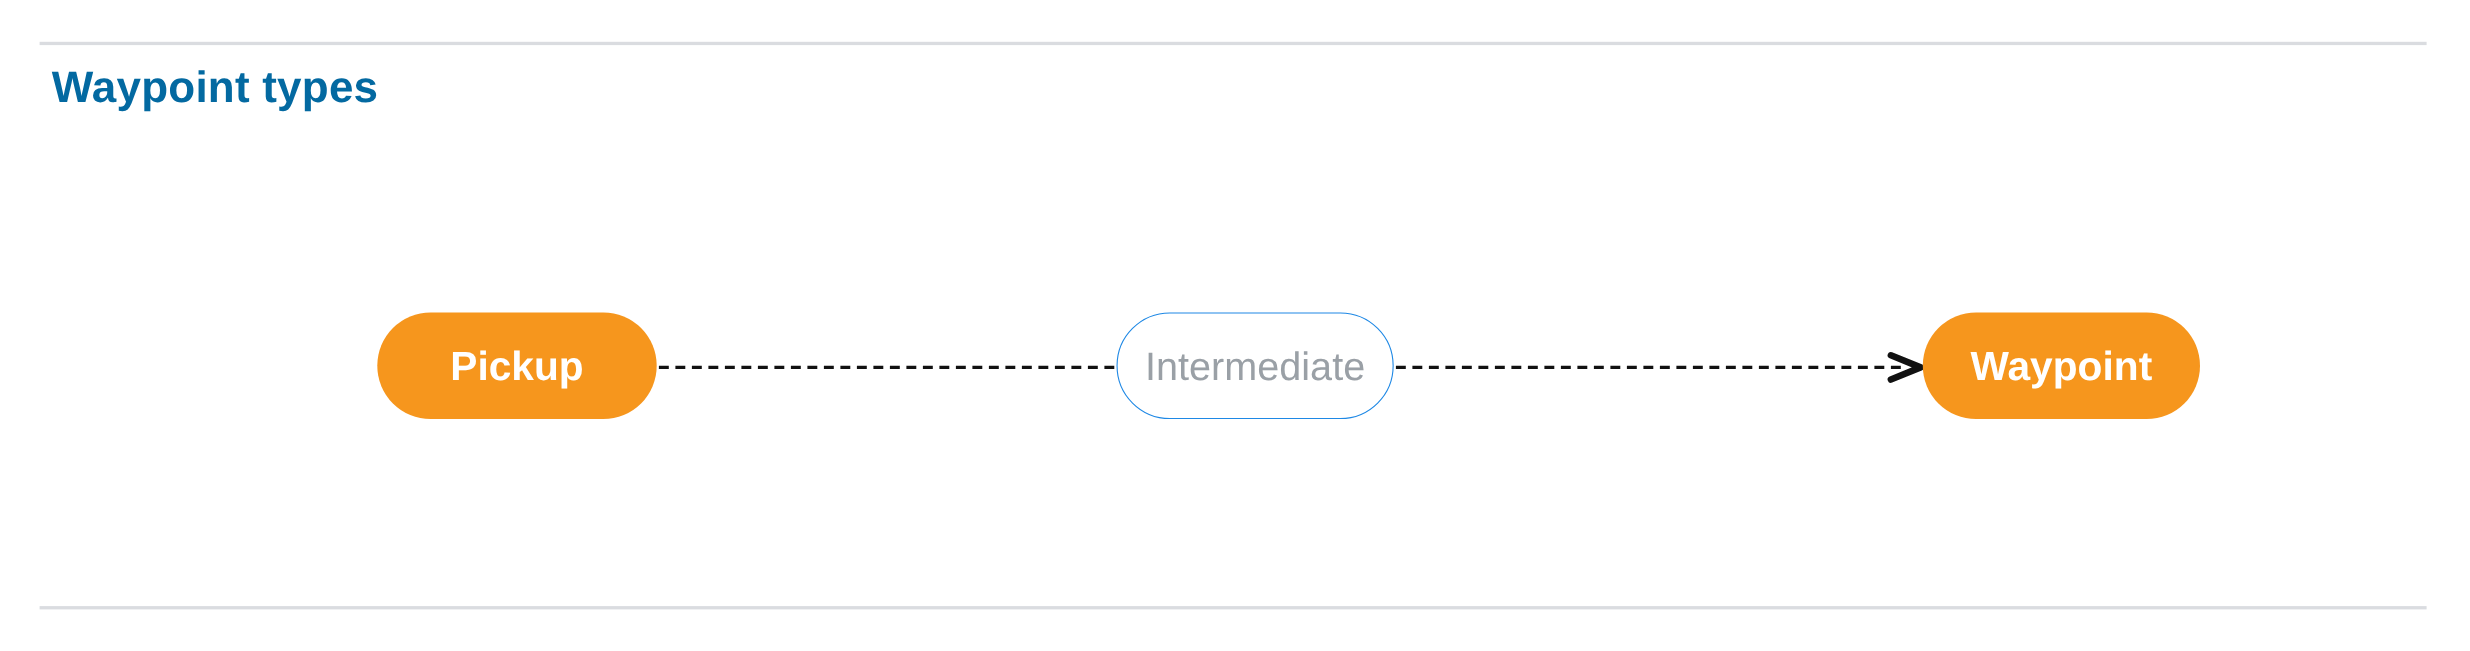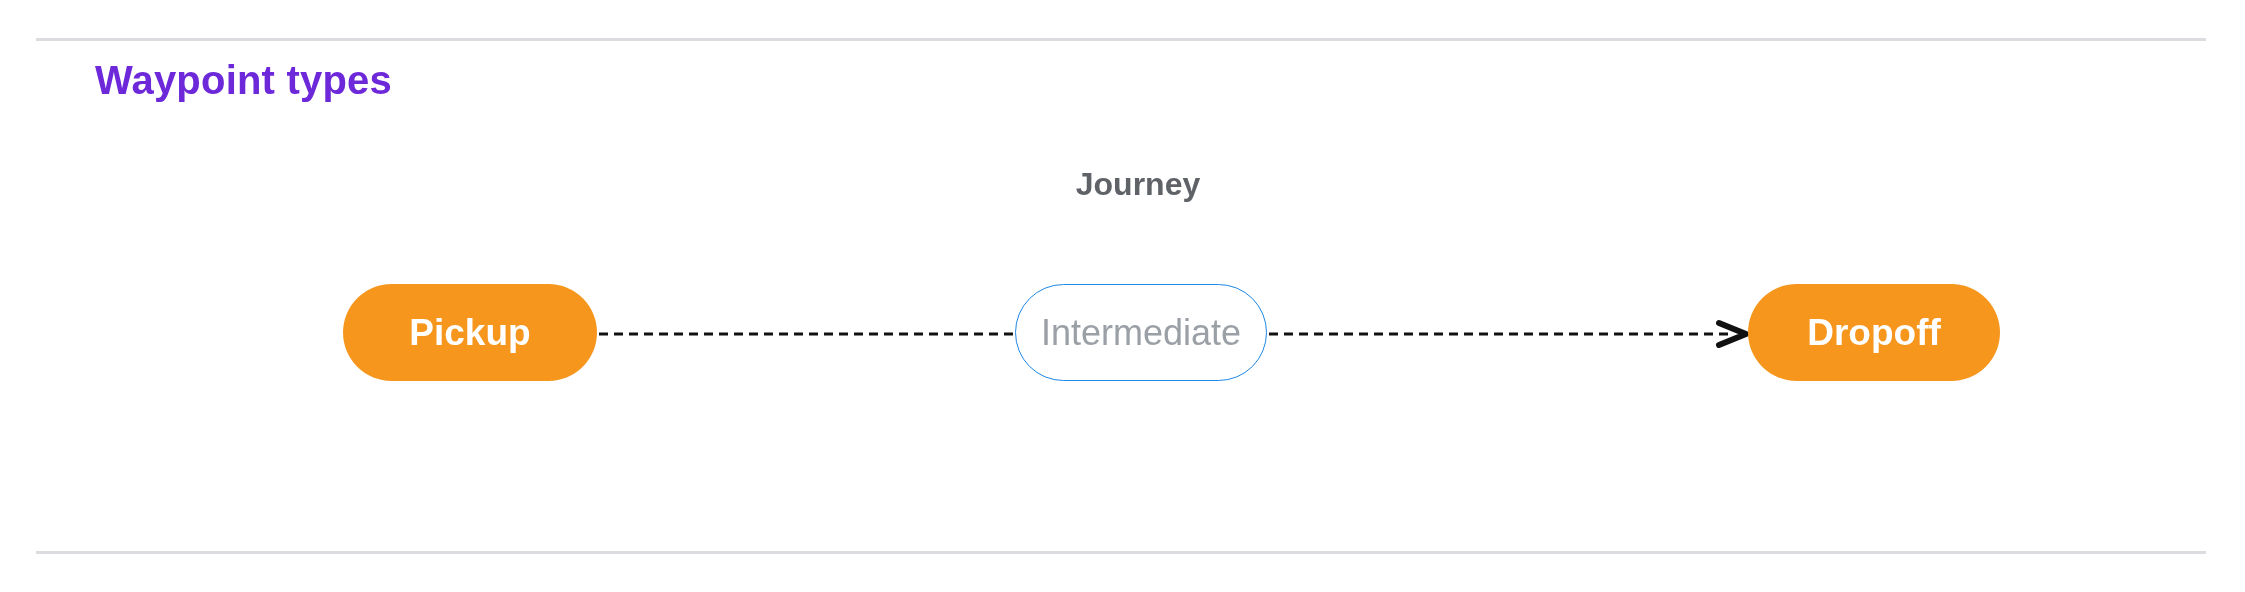--- a/index.html
+++ b/index.html
@@ -87,37 +87,36 @@
   #pill-intermediate { left: 1015px; width: 252px; }
   #pill-dropoff      { left: 1748px; width: 252px; }
 </style>
 </head>
 <body>
 
 <div class="canvas">
 
   <div class="divider top" style="background: rgb(218, 220, 224);"></div>
 
-  <h2 class="section-title" style="color: #6d28d9; margin-left: 48px;">Waypoint types</h2>
+  <h2 class="section-title" style="color: #0369a1;">Waypoint types</h2>
 
-  <div class="journey-label" style="color: rgb(95, 99, 104);">Journey</div>
 
   <svg class="edges-svg" viewBox="0 0 2245 592" xmlns="http://www.w3.org/2000/svg">
     <line x1="599" y1="334" x2="1013" y2="334" stroke="#111111" stroke-width="3" stroke-dasharray="9 6" style="stroke: rgb(17, 17, 17);"></line>
     <line x1="1269" y1="334" x2="1732" y2="334" stroke="#111111" stroke-width="3" stroke-dasharray="9 6" style="stroke: rgb(17, 17, 17);"></line>
     <polyline points="1719,323 1746,334 1719,345" fill="none" stroke="#111111" stroke-width="6" stroke-linecap="round" stroke-linejoin="round" style="stroke: rgb(17, 17, 17);"></polyline>
   </svg>
 
   <div class="pill terminal" id="pill-pickup" style="background: rgb(246, 150, 29); color: rgb(255, 255, 255);">
     <span>Pickup</span>
   </div>
 
   <div class="pill intermediate" id="pill-intermediate" style="background: rgb(255, 255, 255); border-color: rgb(30, 136, 229); color: rgb(154, 160, 166);">
     <span>Intermediate</span>
   </div>
 
   <div class="pill terminal" id="pill-dropoff" style="background: rgb(246, 150, 29); color: rgb(255, 255, 255);">
-    <span>Dropoff</span>
+    <span>Waypoint</span>
   </div>
 
   <div class="divider bottom" style="background: rgb(218, 220, 224);"></div>
 
 </div>
 
 </body></html>

